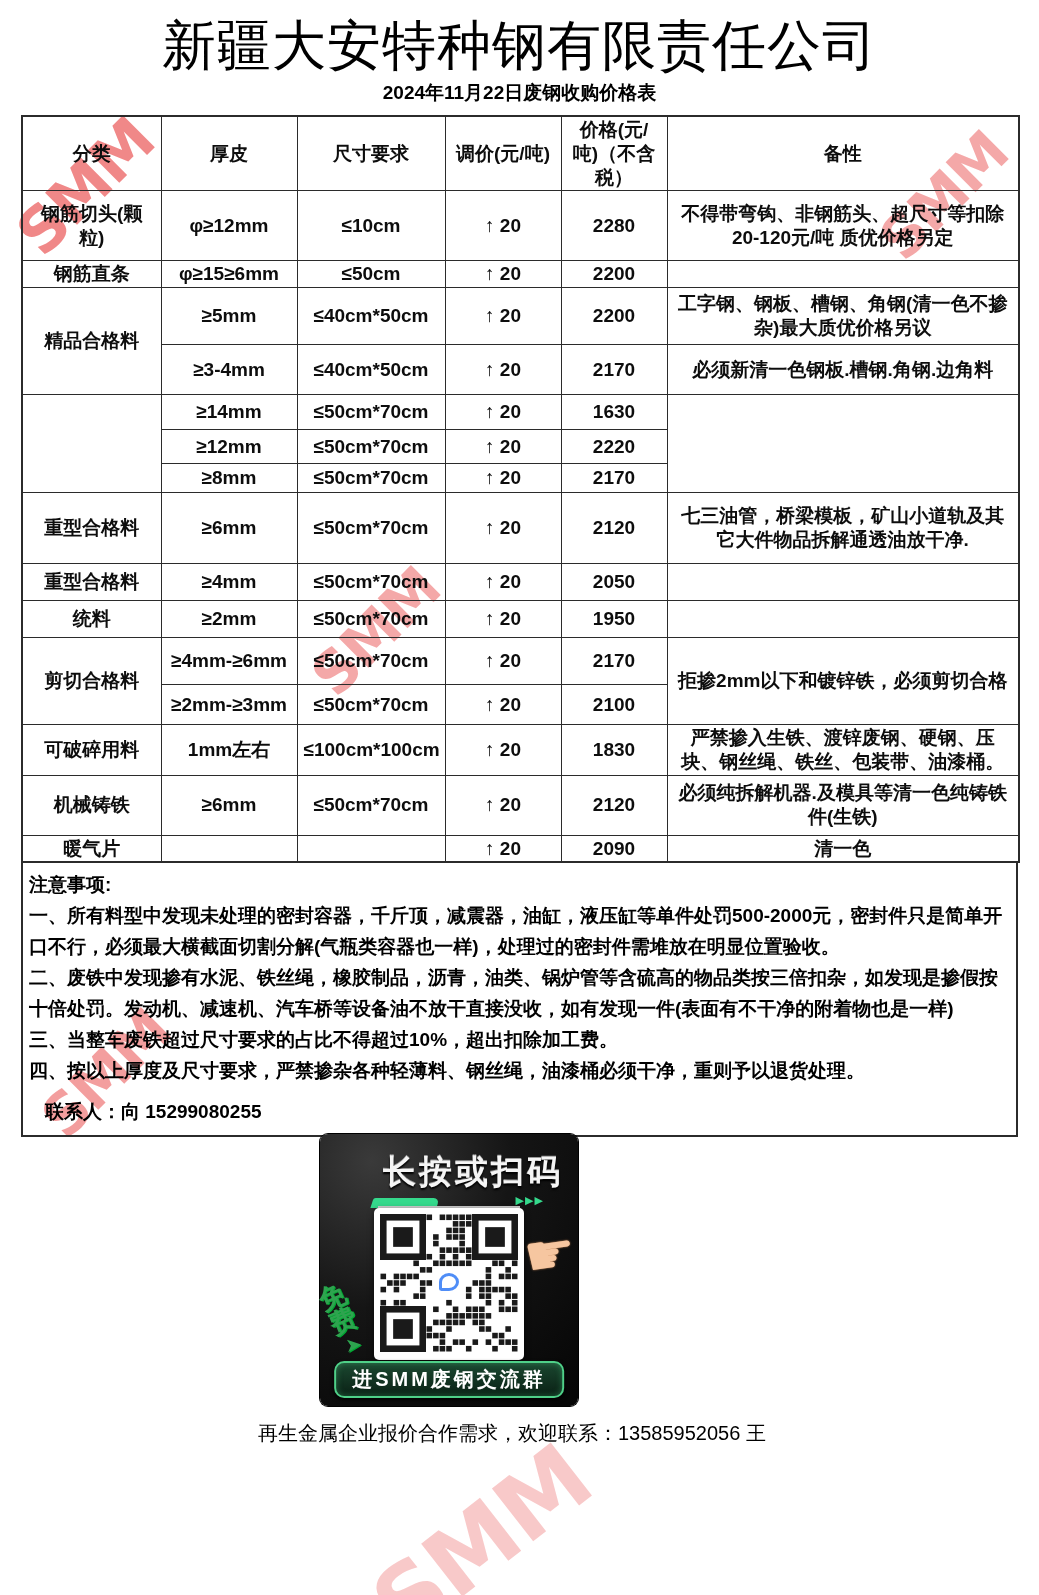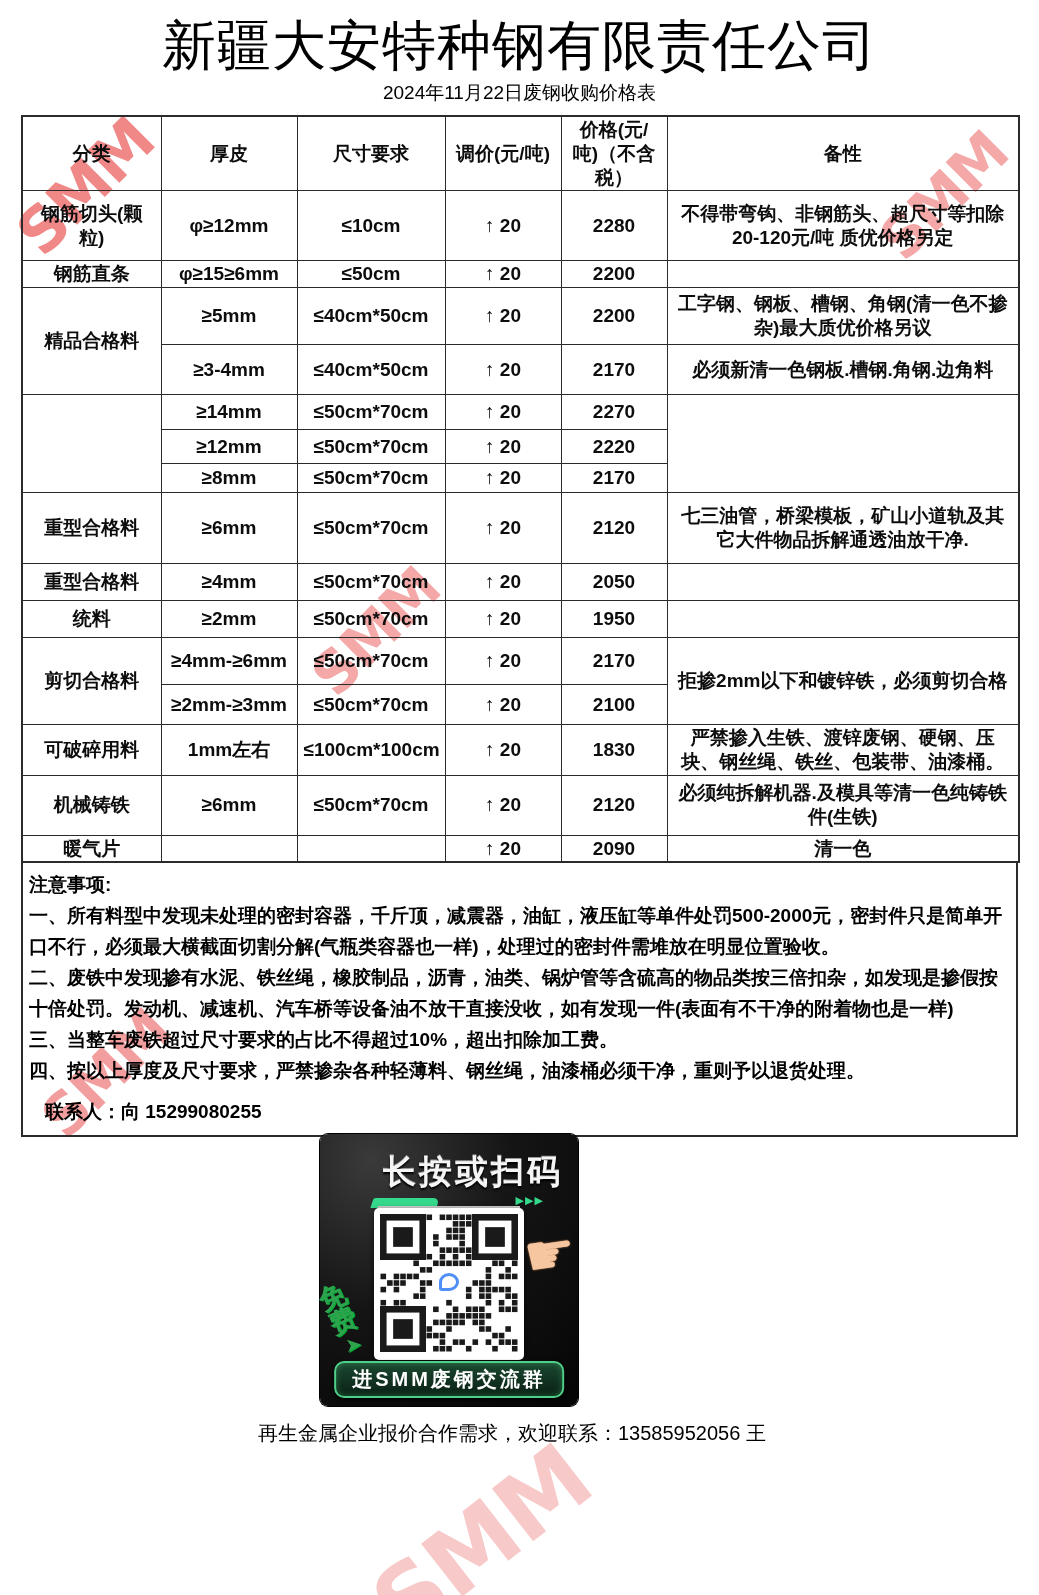--- a/index.html
+++ b/index.html
@@ -13,21 +13,21 @@
   .wm1{left:4px;top:150px;font-size:62px;opacity:.62;}
   .wm2{left:868px;top:162px;font-size:58px;opacity:.45;}
   .wm3{left:300px;top:598px;font-size:58px;opacity:.45;}
   .wm4{left:30px;top:1040px;font-size:58px;opacity:.50;}
   .wm5{left:360px;top:1488px;font-size:92px;opacity:.28;transform:rotate(-38deg);}
 
   
   .doc-title{position:absolute;top:10px;left:0;width:100%;text-align:center;
              font-size:54px;font-weight:400;color:#000;letter-spacing:1px;z-index:2;}
   .doc-subtitle{position:absolute;top:80px;left:0;width:100%;text-align:center;
-             font-size:19px;font-weight:400;color:#000;z-index:2;}
+             font-size:19px;font-weight:700;color:#000;z-index:2;}
 
   
   .sheet{position:absolute;left:21px;top:115px;width:997px;z-index:1;}
   table.price{border-collapse:collapse;table-layout:fixed;width:997px;
               border:2px solid #2b2b2b;}
   table.price th,table.price td{border:1px solid #2b2b2b;font-size:19px;
               font-weight:600;color:#0d0d0d;text-align:center;vertical-align:middle;
               padding:1px 6px;line-height:1.25;overflow:hidden;}
   table.price th{font-weight:700;}
   td.remark{text-align:left;padding:1px 8px;}
@@ -138,21 +138,21 @@
         <td>≤40cm*50cm</td>
         <td>↑ 20</td>
         <td>2170</td>
         <td class="remark">必须新清一色钢板.槽钢.角钢.边角料</td>
       </tr>
       <tr class="h35">
         <td rowspan="3"></td>
         <td>≥14mm</td>
         <td>≤50cm*70cm</td>
         <td>↑ 20</td>
-        <td>2270</td>
+        <td>1630</td>
         <td class="remark" rowspan="3"></td>
       </tr>
       <tr class="h34">
         <td>≥12mm</td>
         <td>≤50cm*70cm</td>
         <td>↑ 20</td>
         <td>2220</td>
       </tr>
       <tr class="h29">
         <td>≥8mm</td>

